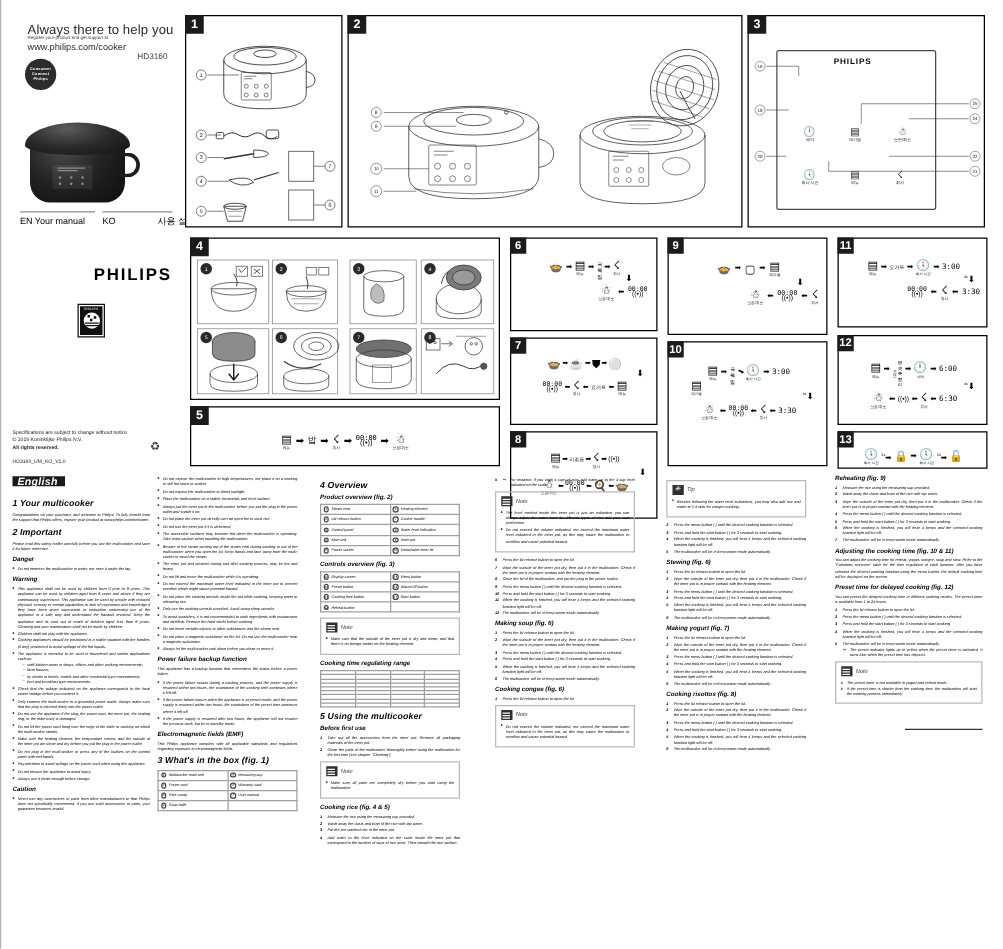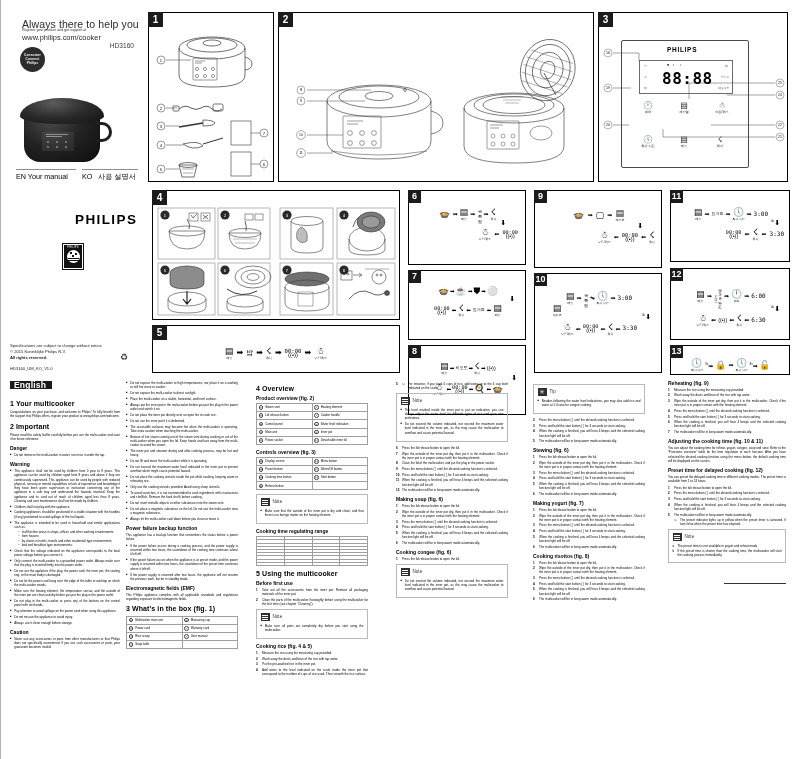--- a/index.html
+++ b/index.html
@@ -65,21 +65,21 @@
     position:absolute; left:24px; top:40px; width:32px; height:19px;
     background:rgba(255,255,255,.07);
   }
   .cp-dot { position:absolute; width:2px; height:2px; background:#bdbdbd; border-radius:50%; opacity:.65;}
   .cp-bar { position:absolute; background:#cfcfcf; opacity:.55; height:1px; }
 
   .lang-row { position:absolute; left:16px; top:172px; width:120px; }
   .lang-line { position:absolute; top:-3px; height:1px; background:#8d8d8d; }
   .lang-a { position:absolute; left:0; top:0; font-size:7.2px; white-space:nowrap;}
   .lang-b { position:absolute; left:66px; top:0; font-size:7.2px; white-space:nowrap;}
-  .lang-b .ko { display:inline-block; width:16px; }
+  .lang-b .ko { display:inline-block; width:44px; }
 
   .philips-word {
     position:absolute; left:75px; top:212px;
     font-size:13.5px; font-weight:bold; letter-spacing:1.4px;
     font-family:"Liberation Sans", sans-serif;
   }
   .philips-shield {
     position:absolute; left:62px; top:243px; width:22px; height:27px;
     border:1px solid #111; background:#fff;
   }
@@ -87,21 +87,21 @@
   .ps-txt { position:absolute; top:1px; left:0; right:0; text-align:center; color:#fff; font-size:2.6px; letter-spacing:.2px;}
   .ps-circle { position:absolute; left:3px; top:5px; width:13px; height:13px; border-radius:50%; background:#fff; }
   .ps-wave { position:absolute; background:#111; height:1px; }
   .ps-star { position:absolute; width:2px; height:2px; background:#111; }
 
   .specs { position:absolute; left:10px; top:343px; font-size:4.1px; line-height:6px; color:#1b1b1b; }
   .doccode { position:absolute; left:10px; top:366px; font-size:4.1px; color:#1b1b1b; }
   .recycle { position:absolute; left:120px; top:352px; font-size:9px; color:#333; }
 
   
-  .col { position:absolute; font-size:3.05px; line-height:4.25px; color:#000; text-align:justify; }
+  .col { position:absolute; font-size:3.05px; line-height:4.25px; color:#000; text-align:justify;font-style:italic; }
   .col p { margin:0 0 2.4px 0; }
   .h-black {
     display:inline-block; background:#1b1b1b; color:#fff;
     font-size:8.5px; font-weight:bold; padding:1.5px 6px 2px 4px;
     margin:0 0 7px 0; letter-spacing:.2px;
   }
   .h1 { font-size:7px; font-weight:bold; margin:6px 0 4px 0; letter-spacing:.1px; }
   .h2 { font-size:5px; font-weight:bold; margin:5px 0 2.5px 0; }
   ul.bul { margin:0 0 3px 0; padding:0; list-style:none; }
   ul.bul > li { position:relative; padding-left:4.2px; margin-bottom:1.6px; }
@@ -360,32 +360,20 @@
       </g>
     </svg>
   </div>
 
   <div class="panel" style="left:598px;top:12px;width:190px;height:170px;">
     <div class="panel-num big">3</div>
 
     <div class="cpanel-outer" style="left:22px;top:27px;width:128px;height:128px;">
       <div class="cpanel-brand" style="left:45px;top:5px;">PHILIPS</div>
 
-      <div class="cpanel-lcd" style="left:17px;top:19px;width:94px;height:34px;">
-        <div class="lcd-side" style="left:4px;top:3px;">분</div>
-        <div class="lcd-side" style="left:4px;top:14px;">시</div>
-        <div class="lcd-side" style="left:4px;top:25px;">예</div>
-        <div class="lcd-ico" style="left:27px;top:2px;">■</div>
-        <div class="lcd-ico" style="left:33px;top:2px;">◐</div>
-        <div class="lcd-ico" style="left:39px;top:2px;">◑</div>
-        <div class="lcd-digits" style="left:22px;top:8px;font-size:16px;">88:88</div>
-        <div class="lcd-side" style="right:4px;top:3px;">밥</div>
-        <div class="lcd-side" style="right:3px;top:14px;font-size:2.6px;">죽/스프</div>
-        <div class="lcd-side" style="right:3px;top:25px;font-size:2.6px;">찜/요거트</div>
-      </div>
 
       <div class="kbtn" style="left:12px;top:60px;width:28px;">
         <span class="g">🕛</span>
         <span>예약</span>
       </div>
       <div class="kbtn" style="left:47px;top:60px;width:30px;">
         <span class="g">▤</span>
         <span>재가열</span>
       </div>
       <div class="kbtn" style="left:83px;top:60px;width:34px;">

